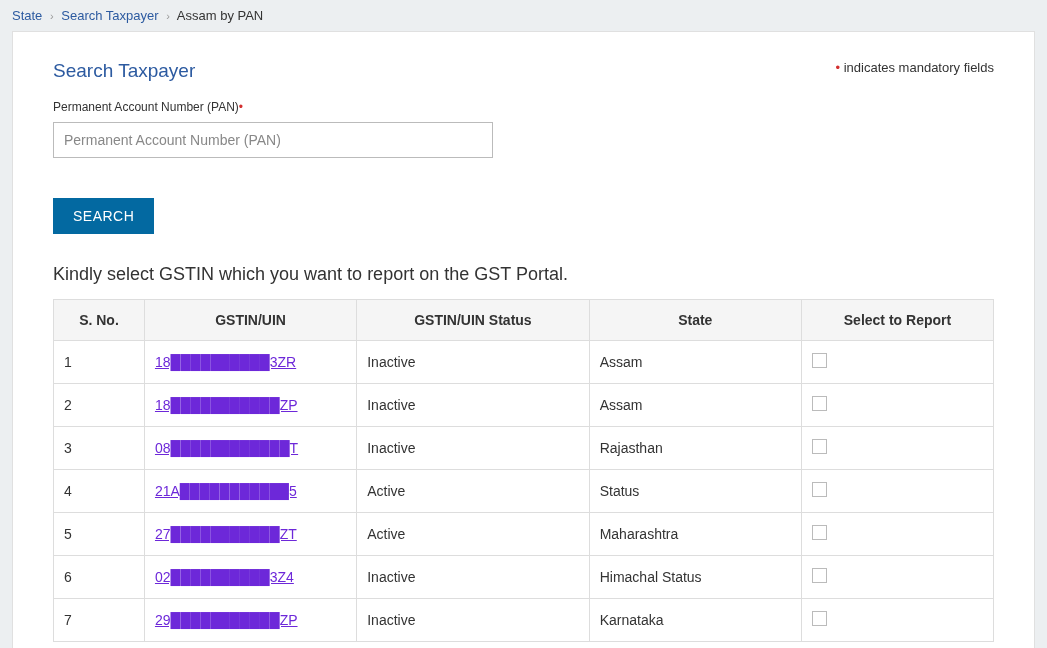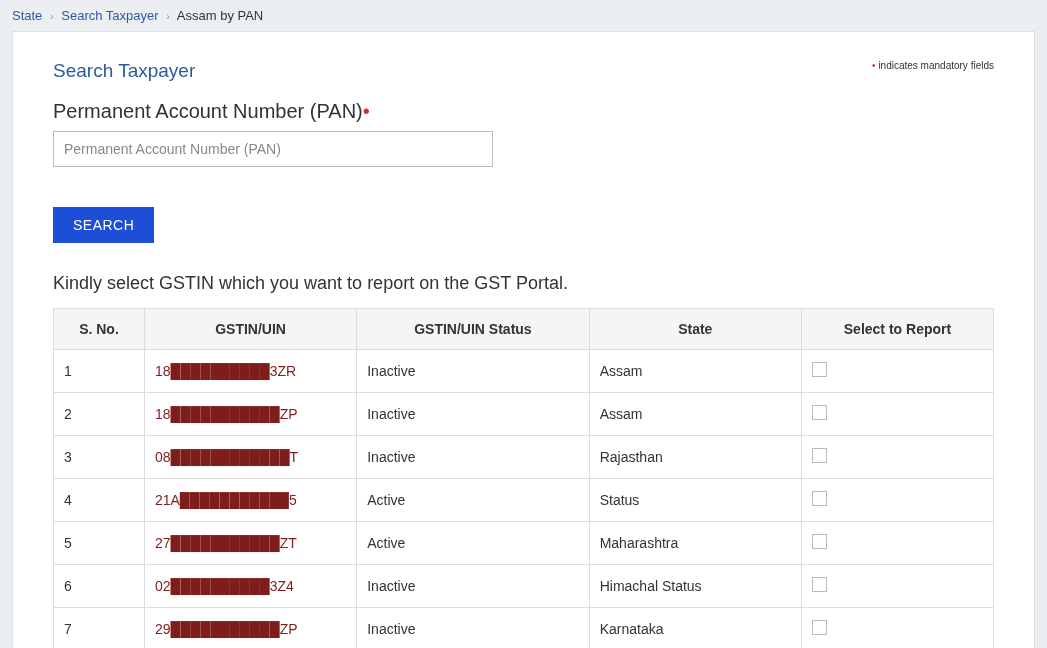--- a/index.html
+++ b/index.html
@@ -37,44 +37,44 @@
       justify-content: space-between;
       align-items: flex-start;
       margin-bottom: 18px;
     }
     .page-title {
       color: #2c5aa0;
       font-size: 19px;
       font-weight: normal;
     }
     .mandatory-note {
-      font-size: 10px;
+      font-size: 13px;
       color: #333;
     }
     .mandatory-note .star, .req {
       color: #d32f2f;
     }
     .field-label {
-      font-size: 20px;
+      font-size: 12px;
       color: #333;
       margin-bottom: 8px;
       display: block;
     }
     .pan-input {
       width: 440px;
       padding: 9px 10px;
       font-size: 14px;
       color: #555;
       border: 1px solid #bbb;
       outline: none;
     }
     .pan-input::placeholder { color: #888; }
     .search-btn {
       margin-top: 40px;
-      background: #1d4ed8;
+      background: #0369a1;
       color: #fff;
       border: none;
       padding: 10px 20px;
       font-size: 14px;
       letter-spacing: 0.5px;
       cursor: pointer;
     }
     .helper-text {
       margin-top: 30px;
       font-size: 18px;
@@ -101,21 +101,21 @@
     .tbl th {
       background: #f5f5f5;
       font-weight: bold;
       color: #333;
     }
     .col-sno { width: 90px; }
     .col-gstin { width: 210px; }
     .col-status { width: 230px; }
     .col-state { width: 210px; }
     .col-select { width: 190px; }
-    .gstin-cell { color: #7f1d1d; }
+    .gstin-cell { color: #6d28d9; text-decoration: underline; }
     .chk {
       width: 15px;
       height: 15px;
       border: 1px solid #bbb;
       display: inline-block;
       cursor: pointer;
       background: #fff;
     }
   </style>
 </head>

